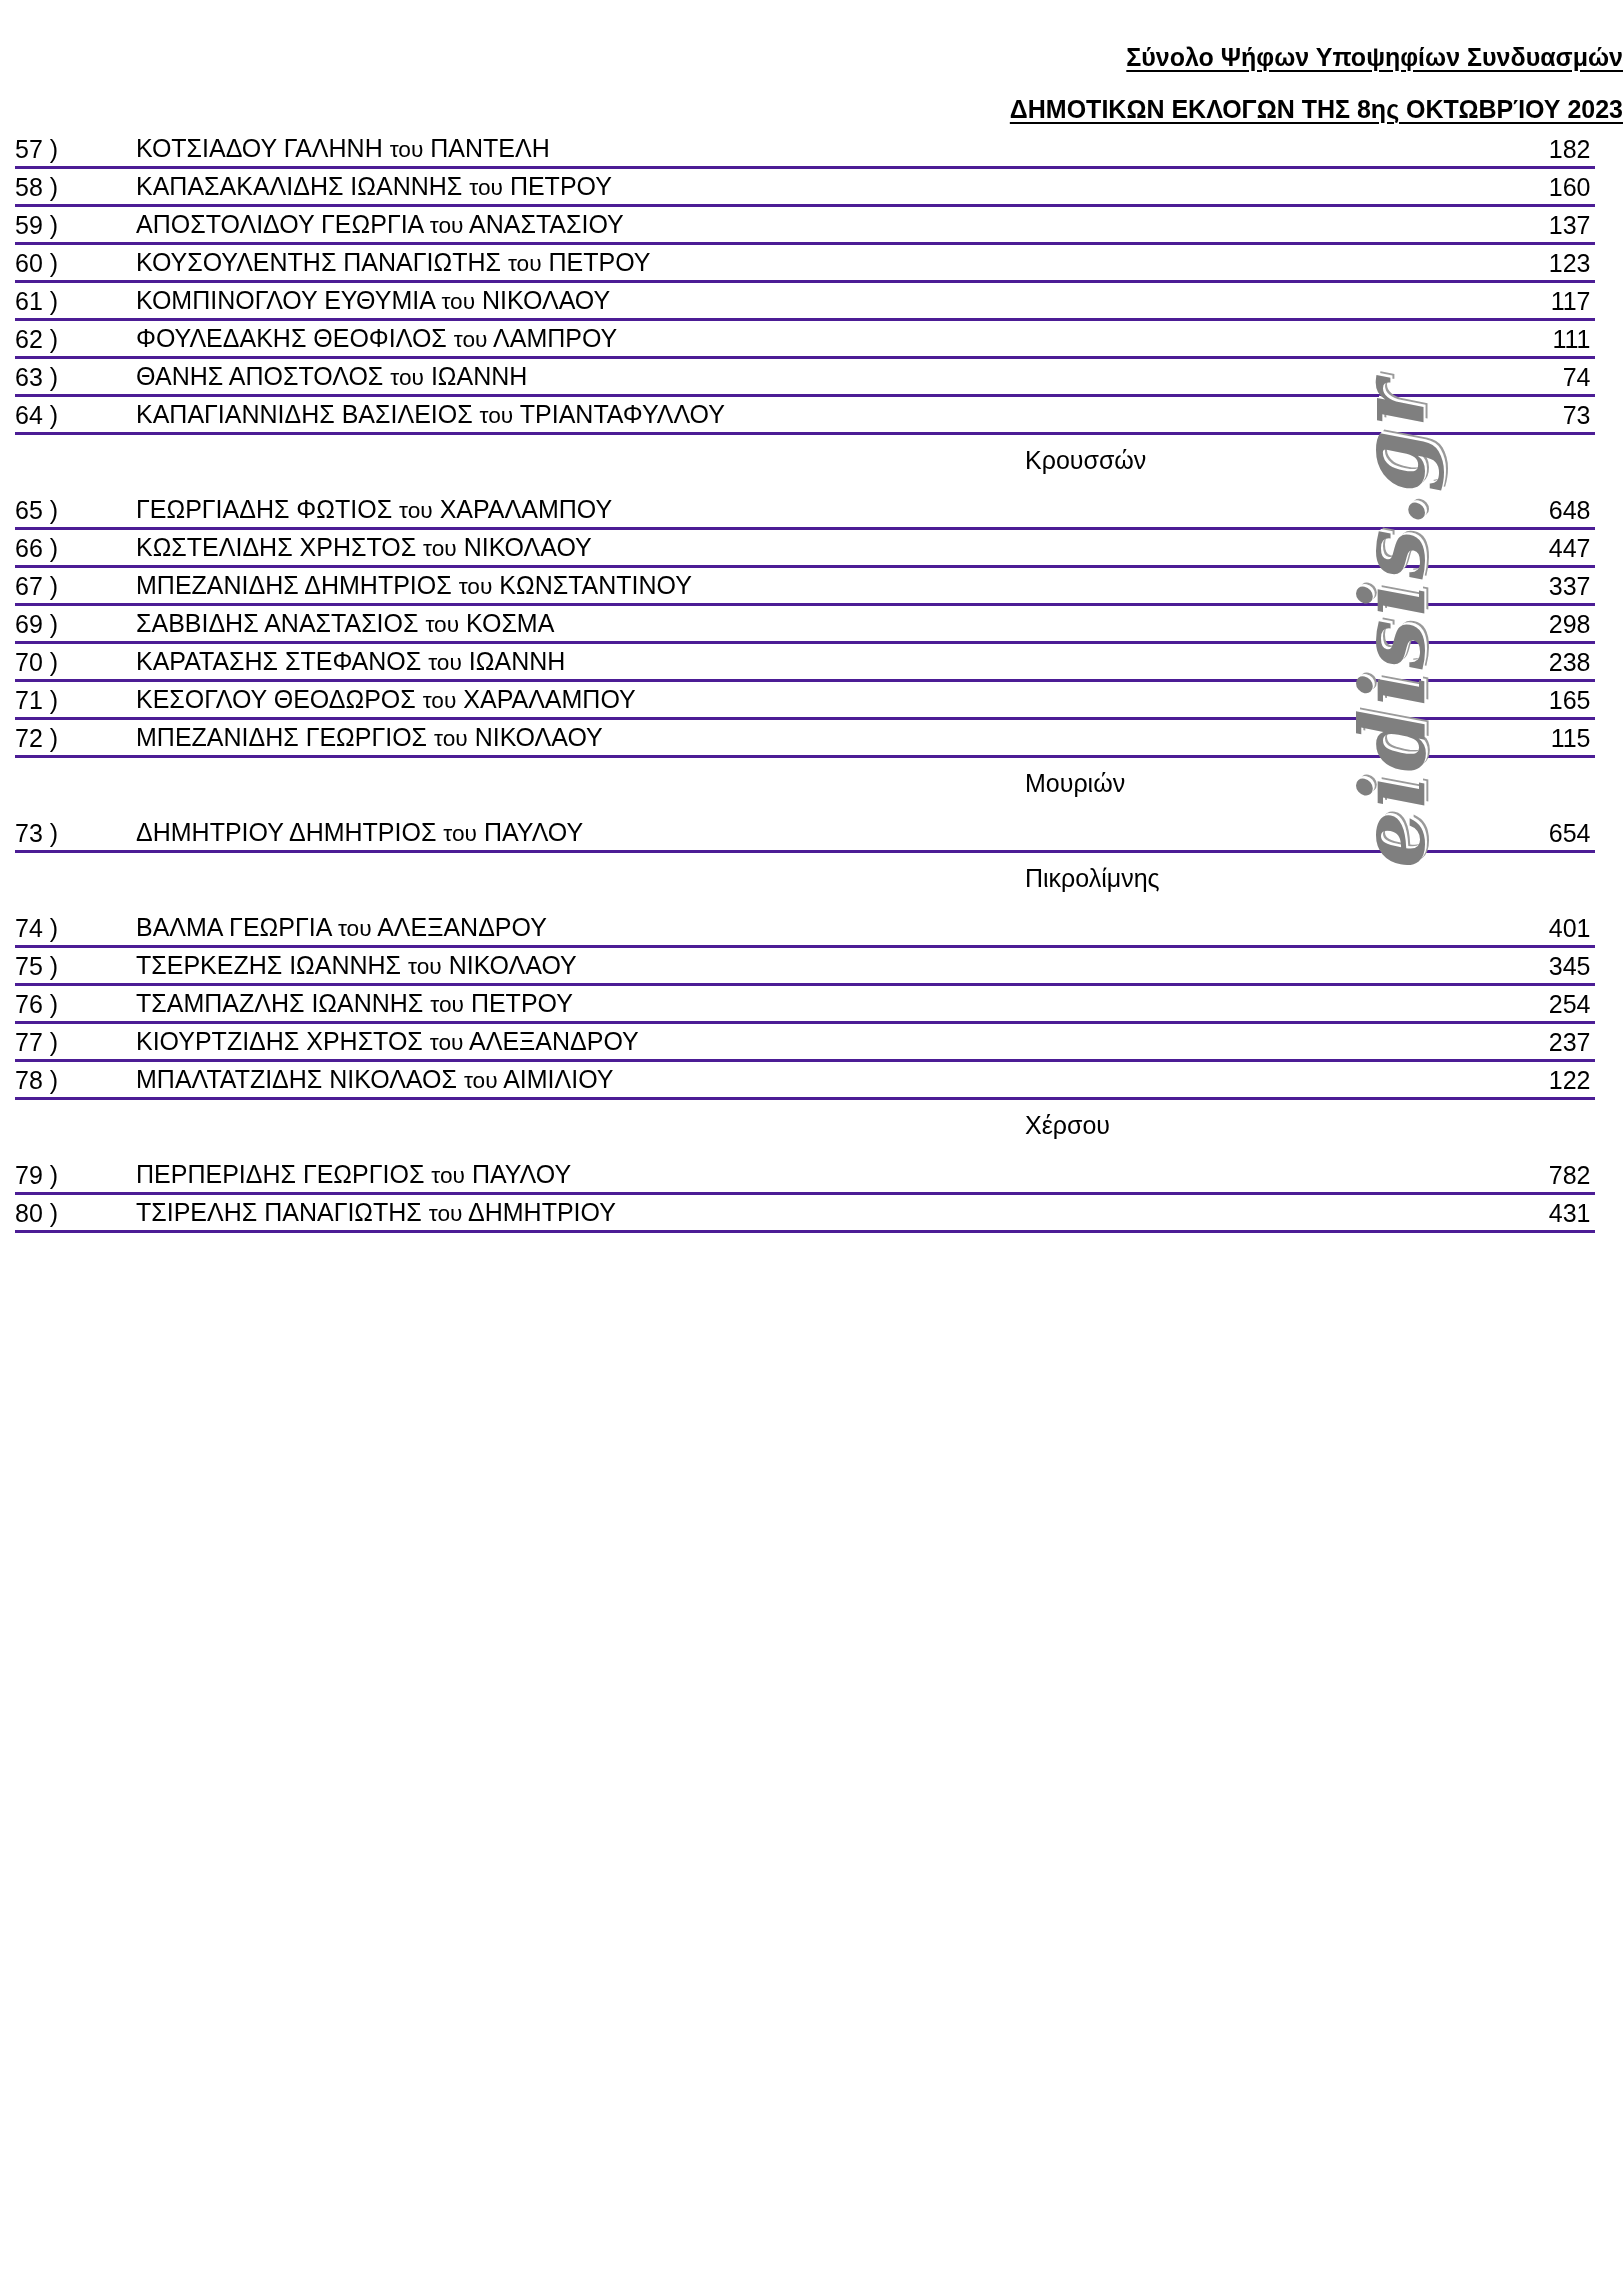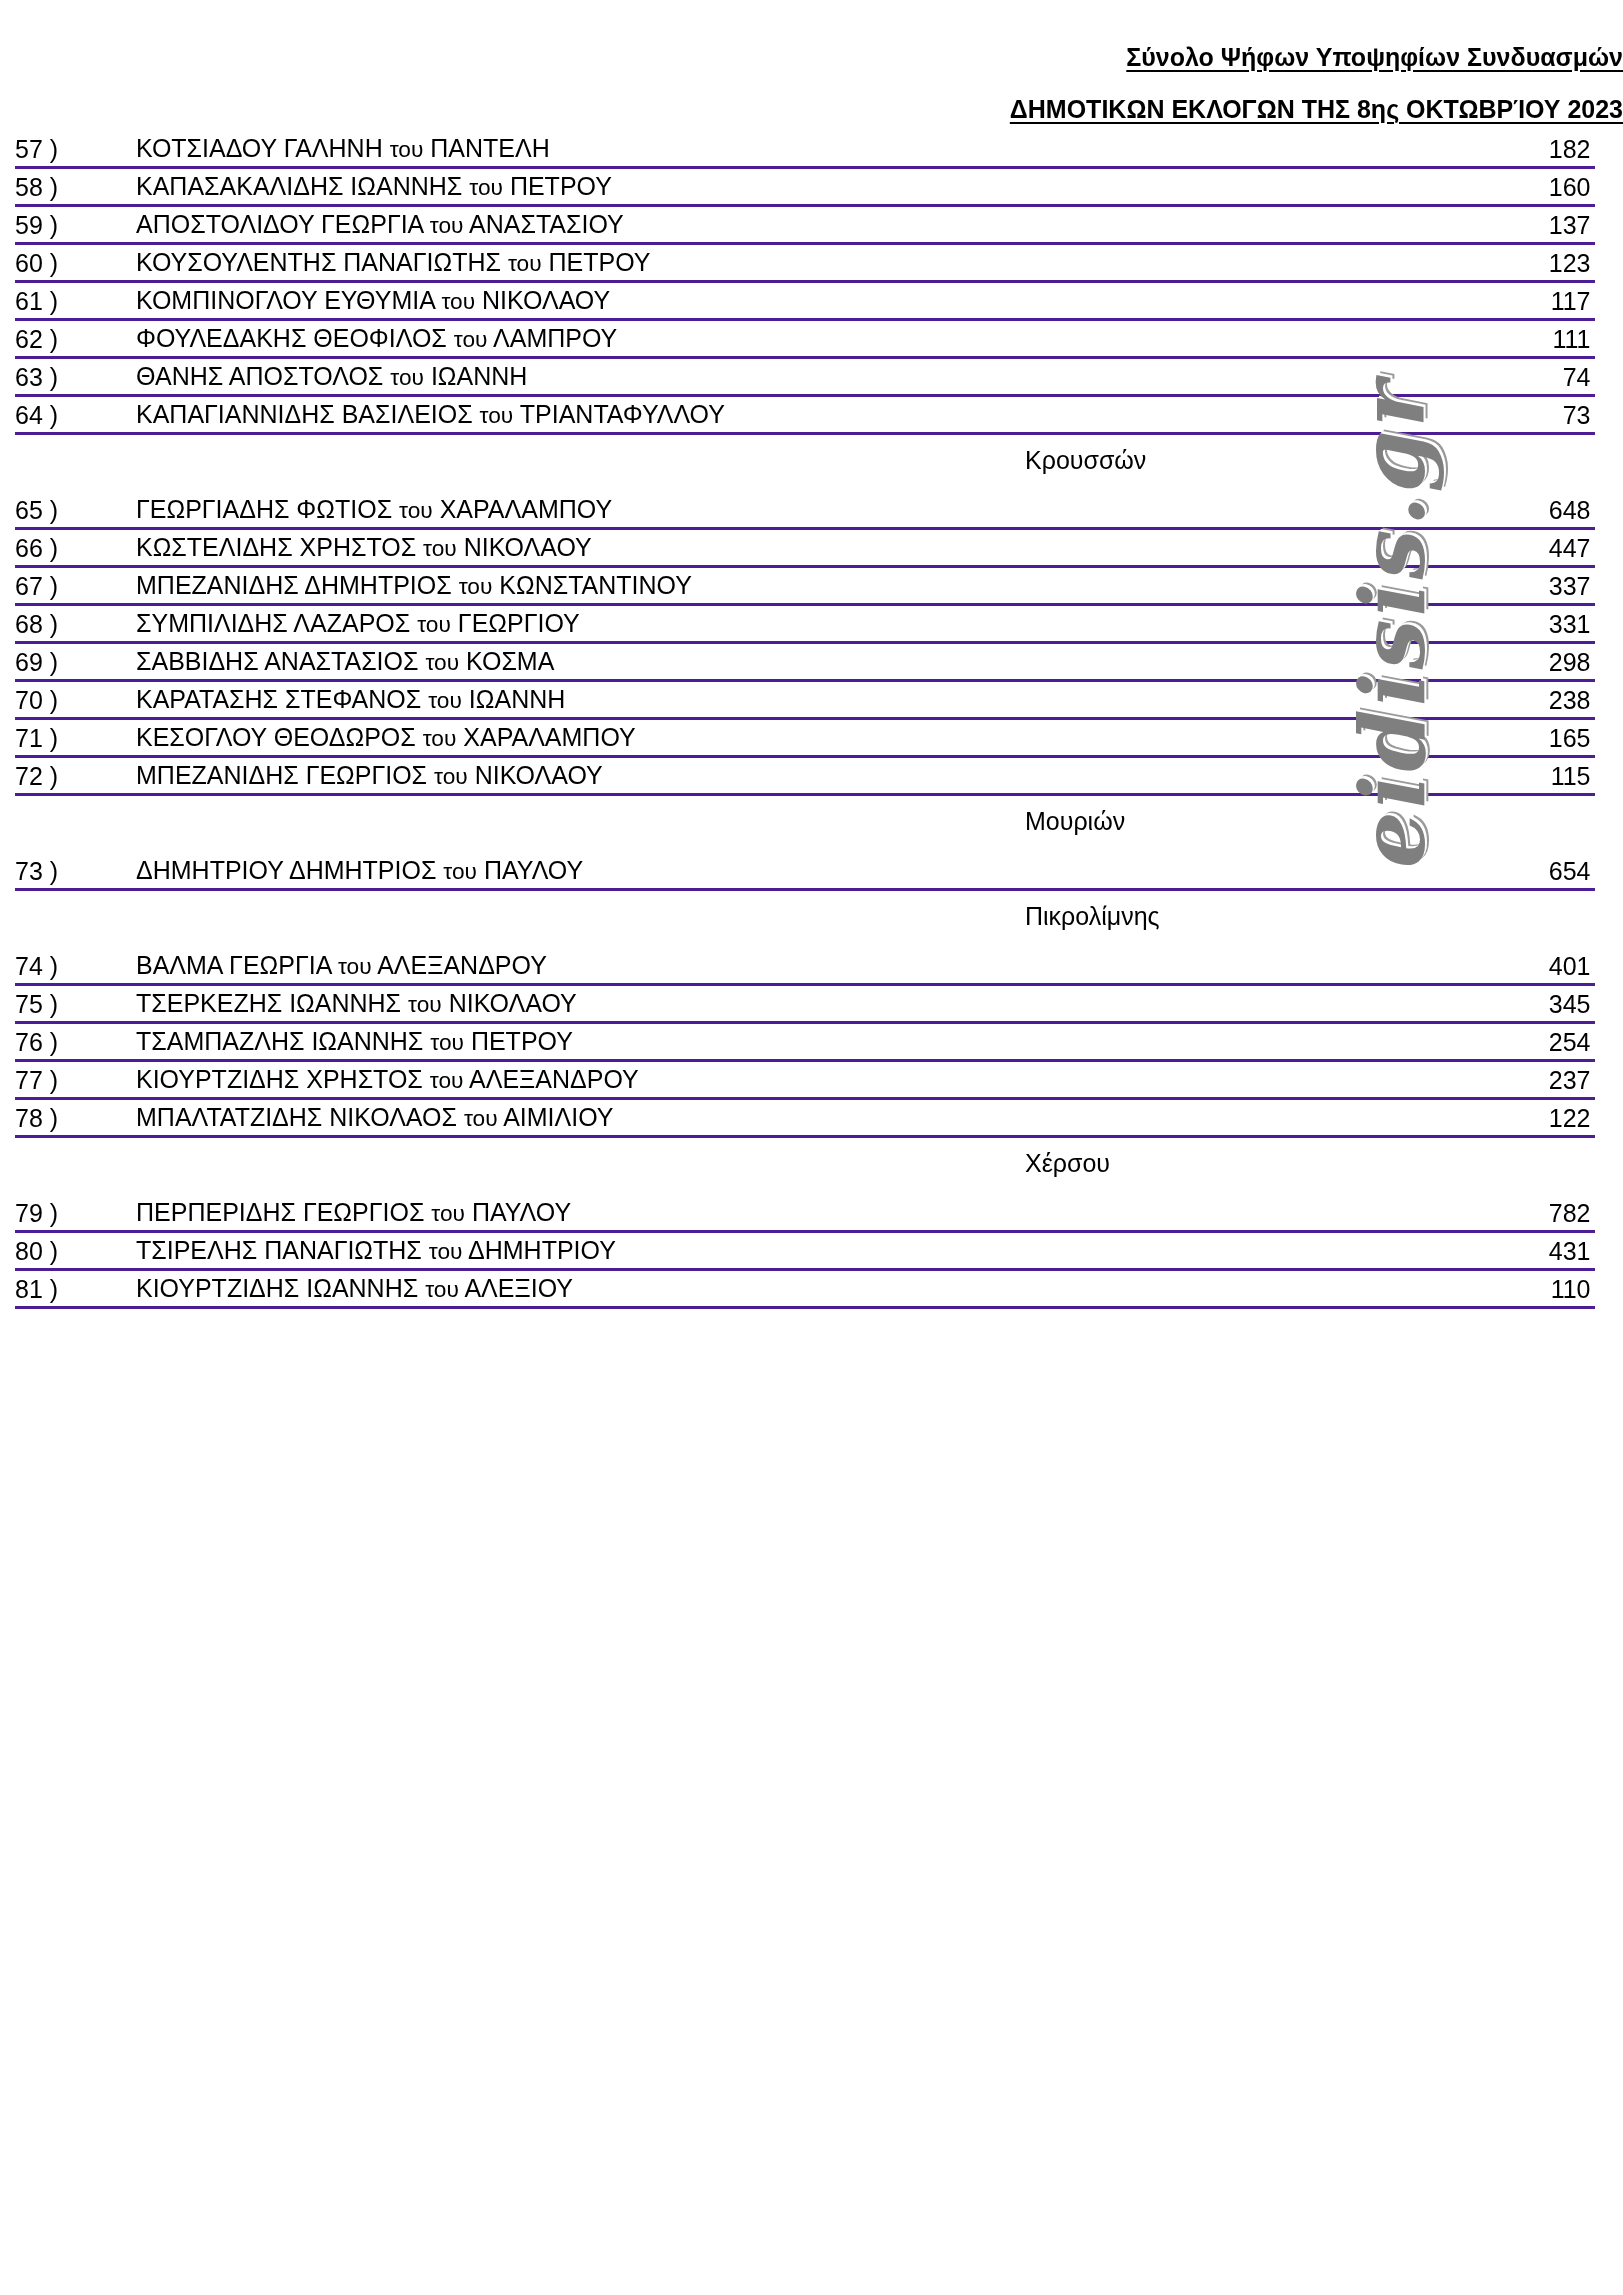--- a/index.html
+++ b/index.html
@@ -103,25 +103,20 @@
       <span class="num">66 )</span>
       <span class="name"><span>ΚΩΣΤΕΛΙΔΗΣ ΧΡΗΣΤΟΣ</span> <span class="rel">του</span> <span>ΝΙΚΟΛΑΟΥ</span></span>
       <span class="votes">447</span>
     </div>
     <div class="row">
       <span class="num">67 )</span>
       <span class="name"><span>ΜΠΕΖΑΝΙΔΗΣ ΔΗΜΗΤΡΙΟΣ</span> <span class="rel">του</span> <span>ΚΩΝΣΤΑΝΤΙΝΟΥ</span></span>
       <span class="votes">337</span>
     </div>
     <div class="row">
-      <span class="num">68 )</span>
-      <span class="name"><span>ΣΥΜΠΙΛΙΔΗΣ ΛΑΖΑΡΟΣ</span> <span class="rel">του</span> <span>ΓΕΩΡΓΙΟΥ</span></span>
-      <span class="votes">331</span>
-    </div>
-    <div class="row">
       <span class="num">69 )</span>
       <span class="name"><span>ΣΑΒΒΙΔΗΣ ΑΝΑΣΤΑΣΙΟΣ</span> <span class="rel">του</span> <span>ΚΟΣΜΑ</span></span>
       <span class="votes">298</span>
     </div>
     <div class="row">
       <span class="num">70 )</span>
       <span class="name"><span>ΚΑΡΑΤΑΣΗΣ ΣΤΕΦΑΝΟΣ</span> <span class="rel">του</span> <span>ΙΩΑΝΝΗ</span></span>
       <span class="votes">238</span>
     </div>
     <div class="row">
@@ -176,21 +171,16 @@
     <div class="row">
       <span class="num">79 )</span>
       <span class="name"><span>ΠΕΡΠΕΡΙΔΗΣ ΓΕΩΡΓΙΟΣ</span> <span class="rel">του</span> <span>ΠΑΥΛΟΥ</span></span>
       <span class="votes">782</span>
     </div>
     <div class="row">
       <span class="num">80 )</span>
       <span class="name"><span>ΤΣΙΡΕΛΗΣ ΠΑΝΑΓΙΩΤΗΣ</span> <span class="rel">του</span> <span>ΔΗΜΗΤΡΙΟΥ</span></span>
       <span class="votes">431</span>
     </div>
-    <div class="row">
-      <span class="num">81 )</span>
-      <span class="name"><span>ΚΙΟΥΡΤΖΙΔΗΣ ΙΩΑΝΝΗΣ</span> <span class="rel">του</span> <span>ΑΛΕΞΙΟΥ</span></span>
-      <span class="votes">110</span>
-    </div>
   </div>
 
 <div class="watermark">eidisis.gr</div>
 
 
 </body></html>

